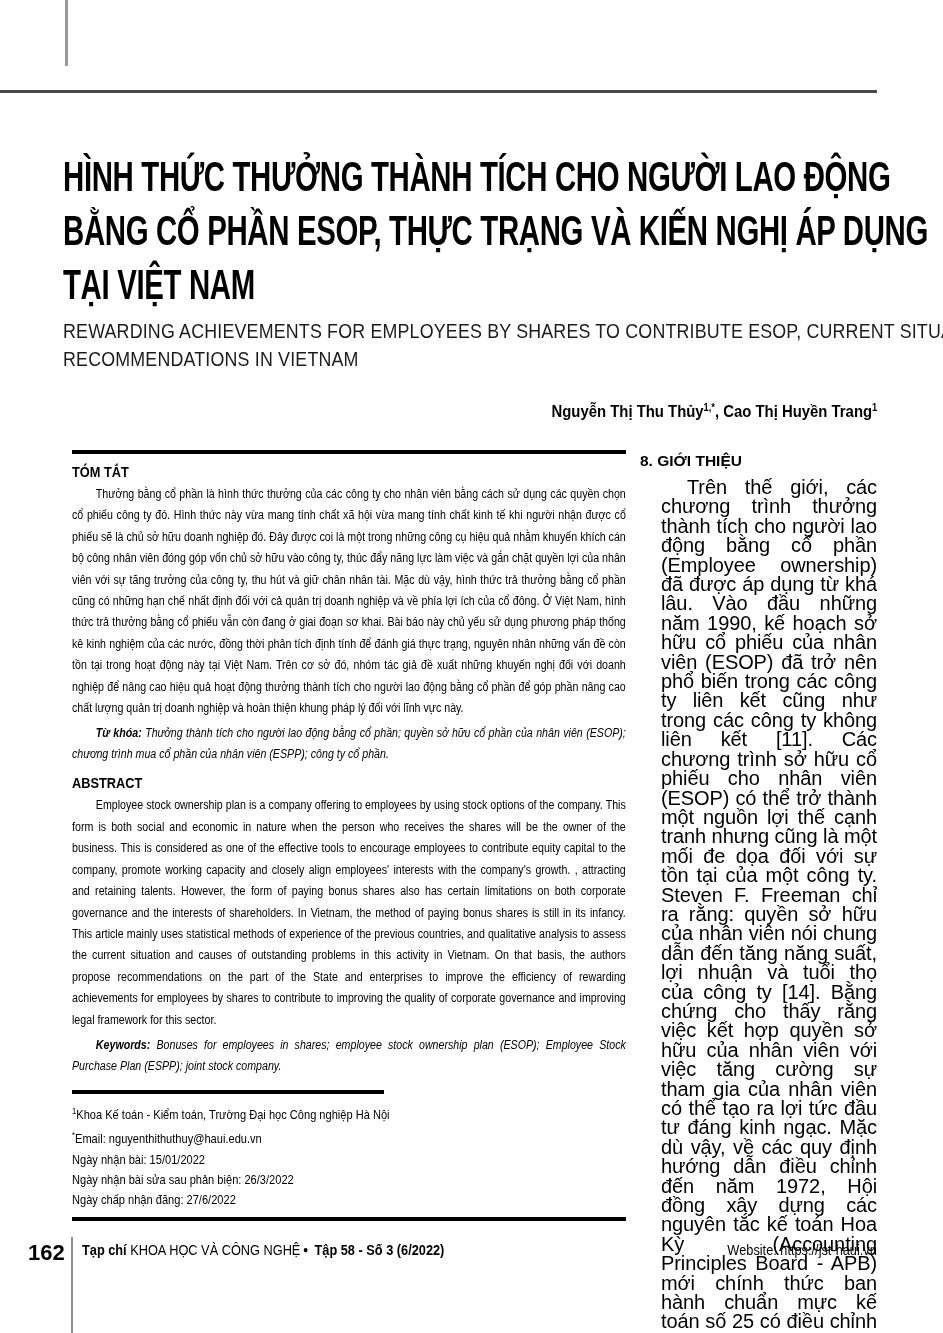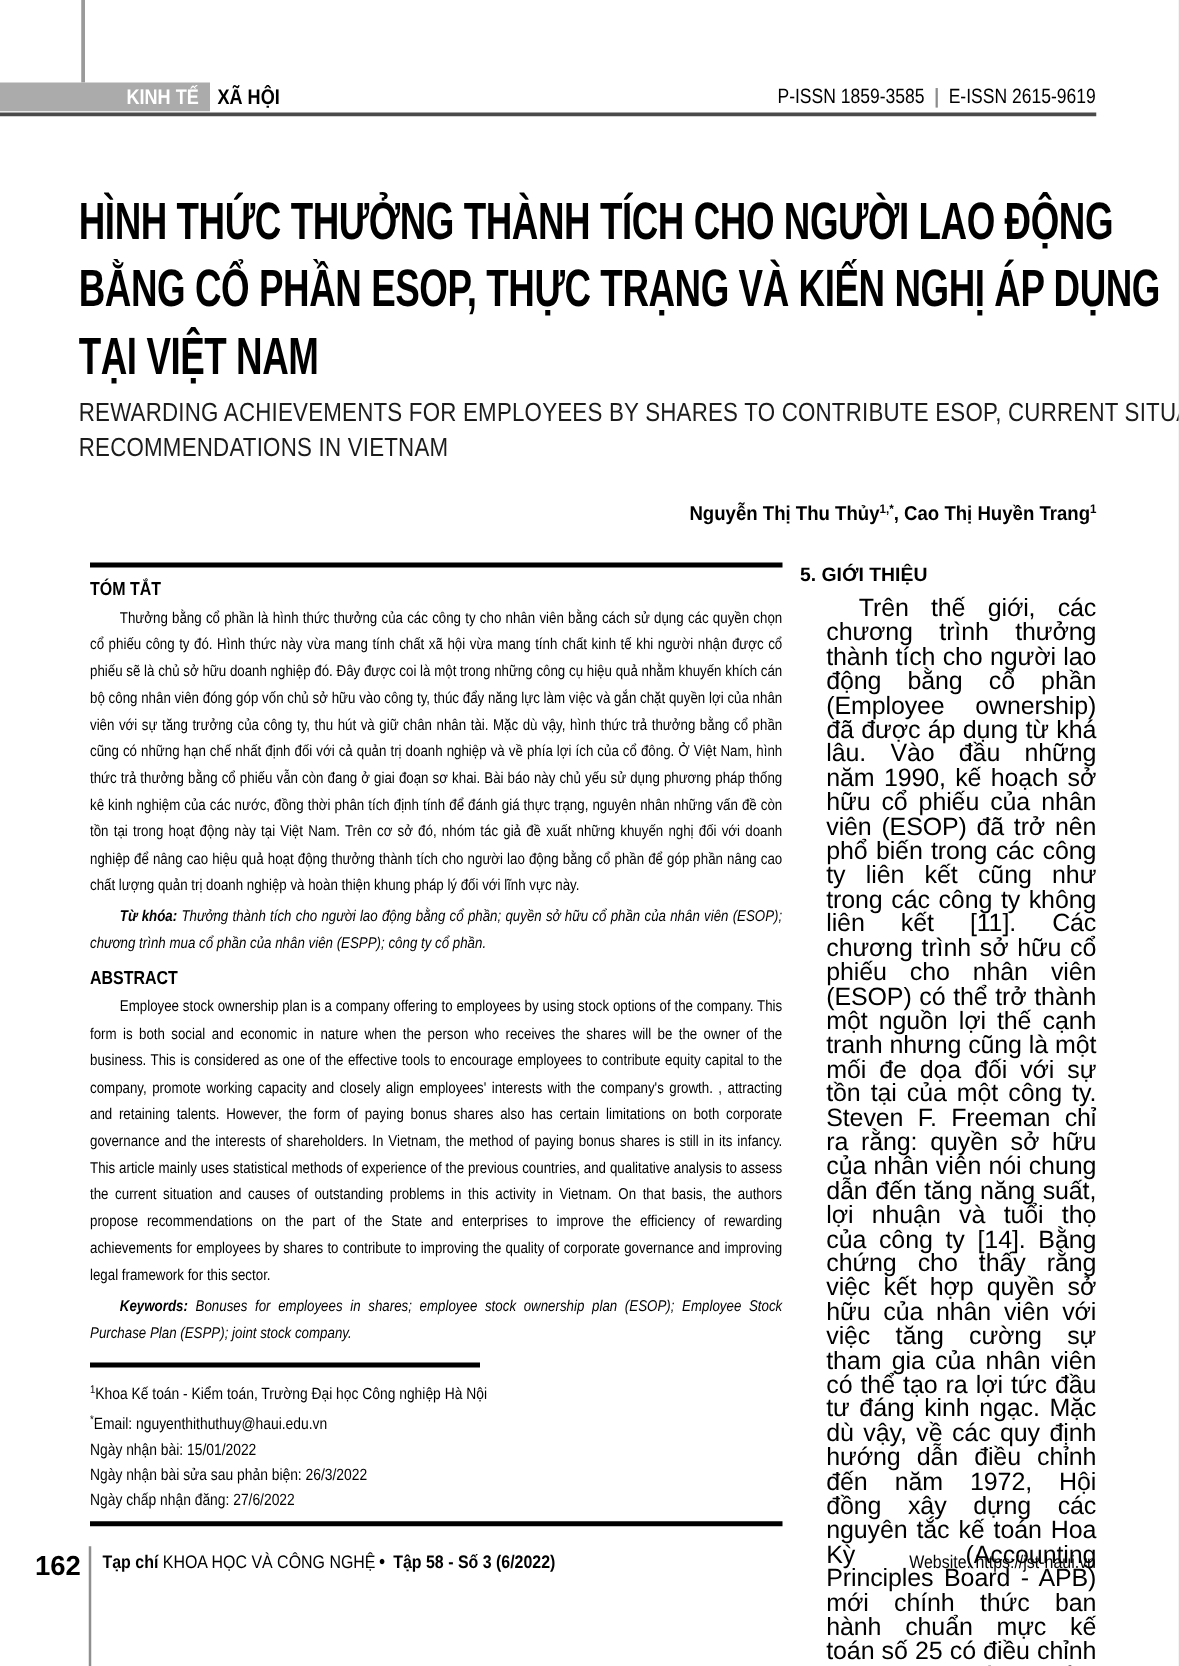--- a/index.html
+++ b/index.html
@@ -64,33 +64,20 @@
   .footer-right{position:absolute;right:66px;top:1242px;font-size:14.5px;white-space:nowrap;
     transform:scaleX(.88);transform-origin:100% 0;}
 </style>
 </head>
 <body>
 
 <div class="page">
 
   <div class="top-vline"></div>
 
-  <div class="band">
-    <div class="band-gray">
-      <span class="txt">KINH TẾ</span>
-    </div>
-    <div class="band-black">
-      <span class="txt">XÃ HỘI</span>
-    </div>
-    <div class="issn">
-      <span>P-ISSN 1859-3585</span>
-      <span class="sep">|</span>
-      <span>E-ISSN 2615-9619</span>
-    </div>
-  </div>
   <div class="head-rule"></div>
 
   <div class="title">
     <div class="line">HÌNH THỨC THƯỞNG THÀNH TÍCH CHO NGƯỜI LAO ĐỘNG</div>
     <div class="line">BẰNG CỔ PHẦN ESOP, THỰC TRẠNG VÀ KIẾN NGHỊ ÁP DỤNG</div>
     <div class="line">TẠI VIỆT NAM</div>
   </div>
 
   <div class="subtitle">
     <div class="line">REWARDING ACHIEVEMENTS FOR EMPLOYEES BY SHARES TO CONTRIBUTE ESOP, CURRENT SITUATION AND</div>
@@ -123,21 +110,21 @@
       <div><sup>*</sup><span>Email: nguyenthithuthuy@haui.edu.vn</span></div>
       <div>Ngày nhận bài: 15/01/2022</div>
       <div>Ngày nhận bài sửa sau phản biện: 26/3/2022</div>
       <div>Ngày chấp nhận đăng: 27/6/2022</div>
     </div>
 
     <div class="bottom-rule"></div>
   </div>
 
   <div class="right-col">
-    <div class="intro-heading">5. GIỚI THIỆU</div>
+    <div class="intro-heading">8. GIỚI THIỆU</div>
     <div class="intro-body">Trên thế giới, các chương trình thưởng thành tích cho người lao động bằng cổ phần (Employee ownership) đã được áp dụng từ khá lâu. Vào đầu những năm 1990, kế hoạch sở hữu cổ phiếu của nhân viên (ESOP) đã trở nên phổ biến trong các công ty liên kết cũng như trong các công ty không liên kết [11]. Các chương trình sở hữu cổ phiếu cho nhân viên (ESOP) có thể trở thành một nguồn lợi thế cạnh tranh nhưng cũng là một mối đe dọa đối với sự tồn tại của một công ty. Steven F. Freeman chỉ ra rằng: quyền sở hữu của nhân viên nói chung dẫn đến tăng năng suất, lợi nhuận và tuổi thọ của công ty [14]. Bằng chứng cho thấy rằng việc kết hợp quyền sở hữu của nhân viên với việc tăng cường sự tham gia của nhân viên có thể tạo ra lợi tức đầu tư đáng kinh ngạc. Mặc dù vậy, về các quy định hướng dẫn điều chỉnh đến năm 1972, Hội đồng xây dựng các nguyên tắc kế toán Hoa Kỳ (Accounting Principles Board - APB) mới chính thức ban hành chuẩn mực kế toán số 25 có điều chỉnh cho hoạt động này. Theo đó, chuẩn mực quy định doanh nghiệp phải sử dụng phương pháp giá trị nội tại (Intrinsic value) để định giá cổ phần phát hành cho nhân viên [2].</div>
   </div>
 
   <div class="page-num">162</div>
   <div class="footer-vline"></div>
   <div class="footer-left">
     <span class="b">Tạp chí </span><span>KHOA HỌC VÀ CÔNG NGHỆ</span><span class="bullet">●</span><span class="b"> Tập 58 - Số 3 (6/2022)</span>
   </div>
   <div class="footer-right">Website: https://jst-haui.vn</div>
 

